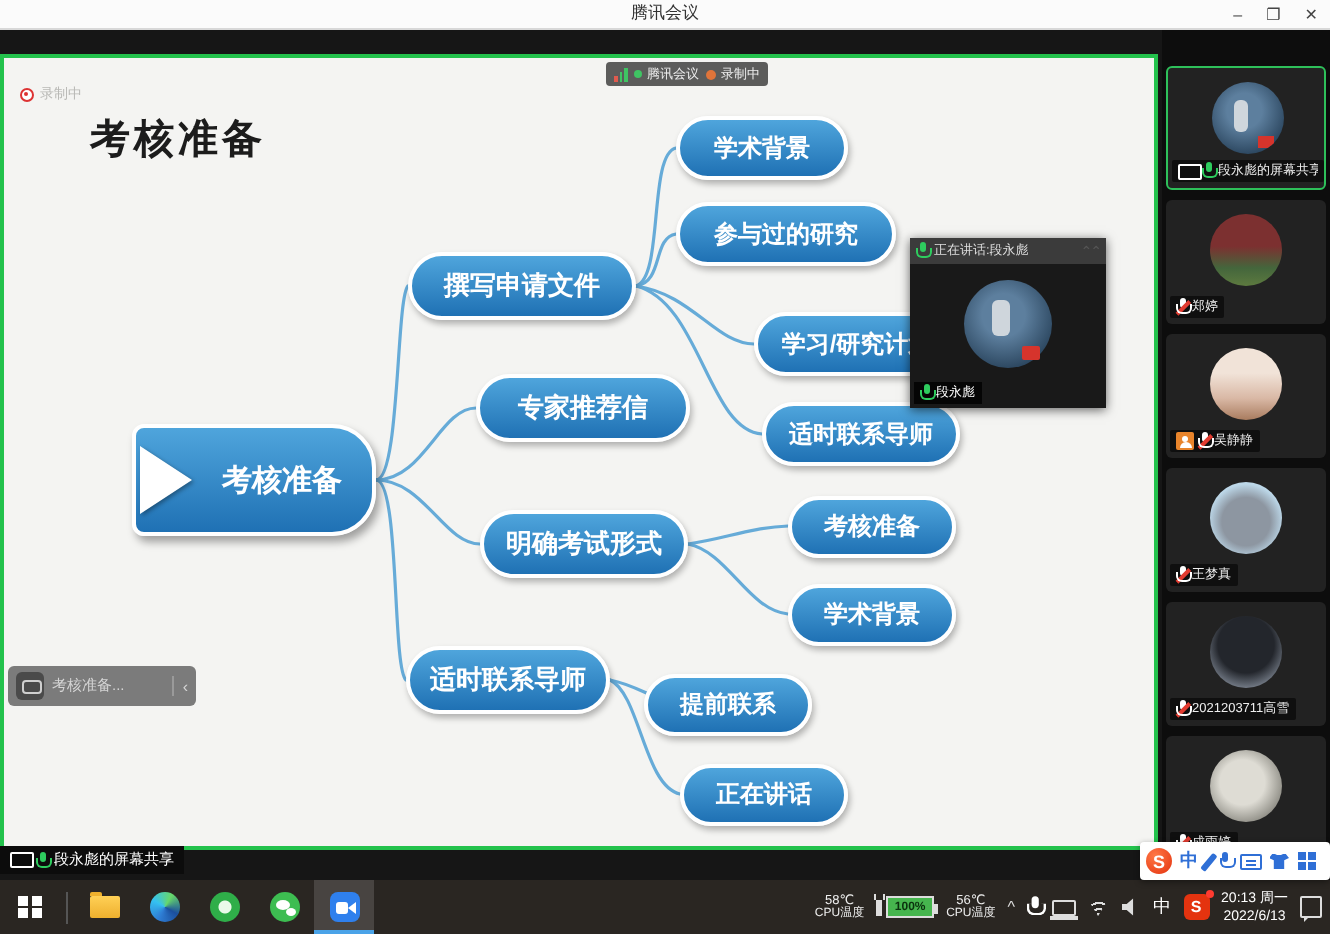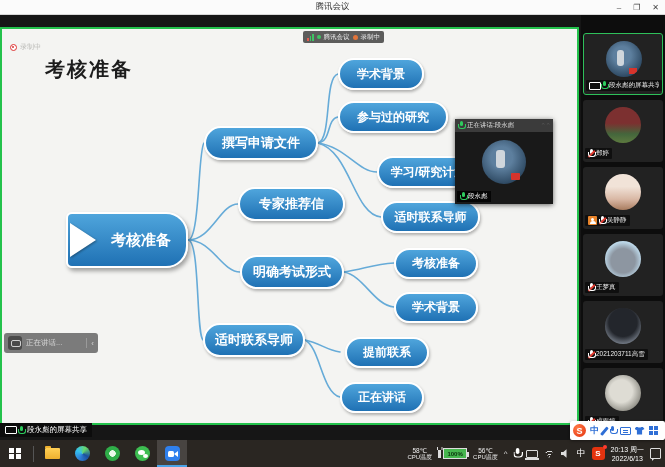--- a/index.html
+++ b/index.html
@@ -47,21 +47,21 @@
   .n-b1 { left:202px; top:97px;  width:114px; height:34px; }
   .n-b2 { left:236px; top:158px; width:107px; height:34px; }
   .n-b3 { left:238px; top:226px; width:104px; height:34px; }
   .n-b4 { left:201px; top:294px; width:102px; height:34px; }
   .n-c11 { left:336px; top:29px;  width:86px;  height:32px; }
   .n-c12 { left:336px; top:72px;  width:110px; height:32px; }
   .n-c13 { left:375px; top:127px; width:103px; height:32px; }
   .n-c14 { left:379px; top:172px; width:99px;  height:32px; }
   .n-c31 { left:392px; top:219px; width:84px;  height:31px; }
   .n-c32 { left:392px; top:263px; width:84px;  height:31px; }
-  .n-c41 { left:343px; top:308px; width:84px;  height:31px; }
+  .n-c41 { left:320px; top:308px; width:84px;  height:31px; }
   .n-c42 { left:338px; top:353px; width:84px;  height:31px; }
 
   .chat-pill { left:2px; top:304px; width:94px; height:20px; background:rgba(96,96,96,.82); border-radius:3px; display:flex; align-items:center; gap:4px; padding:0 4px; }
   .chat-ico { width:14px; height:14px; border-radius:3px; background:#4a4a4a; position:relative; flex:none; }
   .chat-ico::after { content:""; position:absolute; left:3px; top:4px; width:8px; height:5px; border:1px solid #cfcfcf; border-radius:2px; }
   .chat-pill .ph { font-size:7.5px; color:#d5d5d5; flex:1; }
   .chat-pill .div { width:1px; height:10px; background:#9a9a9a; }
   .chat-pill .arr { font-size:8px; color:#d5d5d5; }
 
   
@@ -229,21 +229,21 @@
   <div class="node lv2 n-c12">参与过的研究</div>
   <div class="node lv2 n-c13">学习/研究计划</div>
   <div class="node lv2 n-c14">适时联系导师</div>
   <div class="node lv2 n-c31">考核准备</div>
   <div class="node lv2 n-c32">学术背景</div>
   <div class="node lv2 n-c41">提前联系</div>
   <div class="node lv2 n-c42">正在讲话</div>
 
   <div class="chat-pill">
     <span class="chat-ico"></span>
-    <span class="ph">正在讲话...</span>
+    <span class="ph">考核准备...</span>
     <span class="div"></span>
     <span class="arr">‹</span>
   </div>
 </div>
 
 <div class="float-win">
   <div class="fw-head">
     <span class="mic live"></span>
     <span class="txt">正在讲话:段永彪</span>
     <span class="fw-mark">⌃⌃</span>

